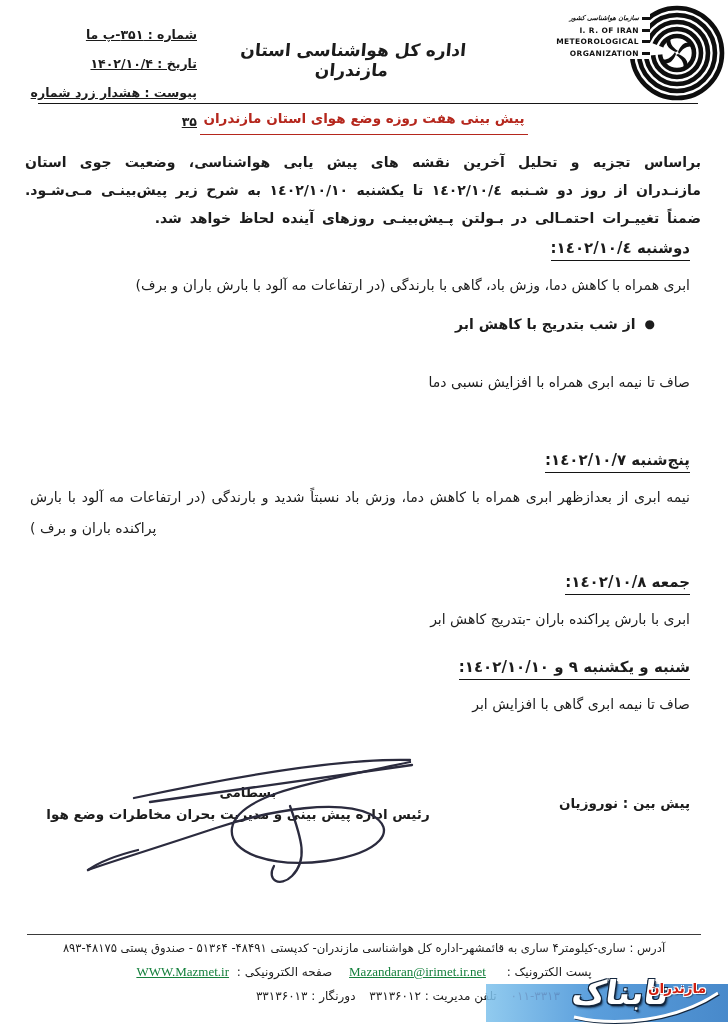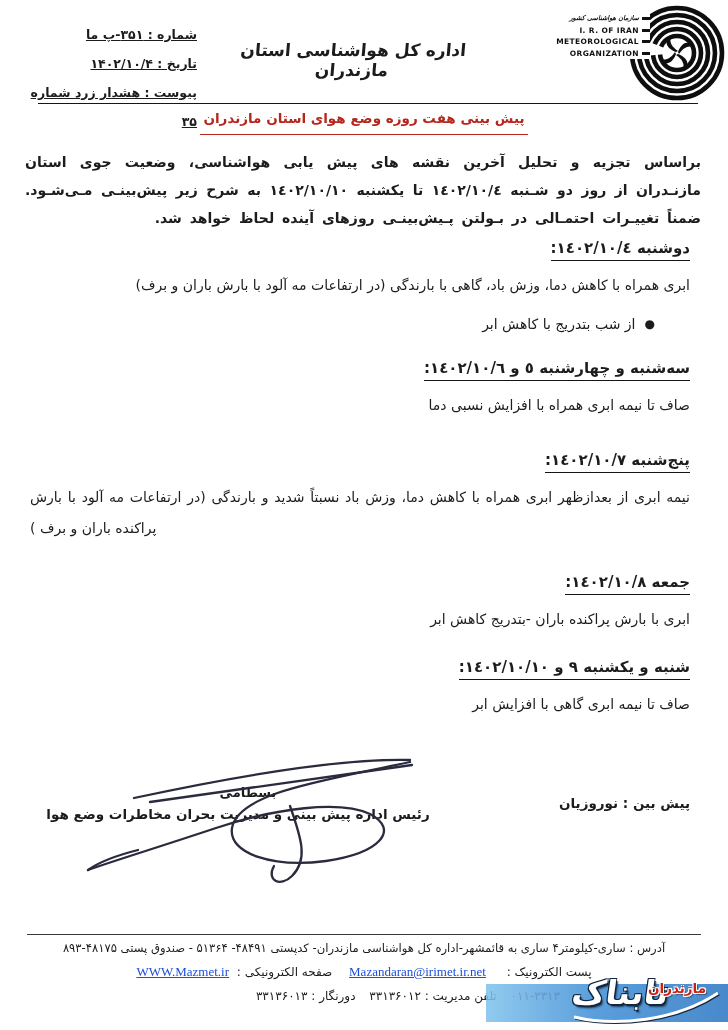--- a/index.html
+++ b/index.html
@@ -29,37 +29,37 @@
   
   .intro{position:absolute;top:134px;right:27px;left:25px;text-align:justify;
     font-weight:bold;font-size:14px;line-height:28px;word-spacing:3px;}
   
   .sec{position:absolute;right:38px;left:30px;}
   .sec1{top:238px;} .sec2{top:358px;} .sec3{top:450px;} .sec4{top:572px;} .sec5{top:657px;}
   .sec h3{display:inline-block;margin:0;font-size:15px;font-weight:bold;
     border-bottom:1.7px solid #141414;padding-bottom:3px;}
   .sec .body{margin-top:9px;font-size:14px;font-weight:normal;line-height:31px;}
   .sec3 .body{text-align:justify;text-align-last:left;}
-  .bullet{margin-top:15px;margin-right:35px;font-size:14px;}
+  .bullet{margin-top:15px;margin-right:35px;font-size:14px;font-weight:bold;}
   .bullet .dot{font-size:12px;margin-left:9px;vertical-align:1px;}
   
   .forecaster{position:absolute;top:795px;right:38px;font-weight:bold;font-size:13.5px;}
   .sig-area{position:absolute;top:748px;left:38px;width:410px;height:150px;}
   .sig-scribble{position:absolute;left:0;top:0;width:410px;height:150px;}
   .sig-name{position:absolute;top:37px;left:150px;width:120px;text-align:center;
     font-weight:bold;font-size:13px;}
   .sig-title{position:absolute;top:58px;left:0;width:400px;text-align:center;
     font-weight:bold;font-size:13.5px;}
   
   .f-rule{position:absolute;top:934px;left:27px;right:27px;border-top:1.2px solid #3a3a3a;}
   .f1{position:absolute;top:941px;left:0;right:0;text-align:center;font-size:11.6px;z-index:1;}
   .f2{position:absolute;top:964px;left:0;right:0;text-align:center;font-size:12px;z-index:1;}
   .f2 .lbl{margin-left:4px;}
   .f2 .pair{margin-left:13px;margin-right:13px;}
-  .f2 a{color:#1d4ed8;text-decoration:underline;direction:ltr;unicode-bidi:embed;
+  .f2 a{color:#15803d;text-decoration:underline;direction:ltr;unicode-bidi:embed;
     font-family:"Liberation Serif","DejaVu Serif",serif;font-size:13px;}
   .f3{position:absolute;top:989px;right:168px;text-align:right;font-size:12px;z-index:1;white-space:nowrap;}
   .f3 .seg{margin-left:10px;}
   .f3 .faint{color:#a23030;margin-left:10px;}
   
   .wm-band{position:absolute;top:984px;right:0;width:242px;height:38px;z-index:2;
     background:linear-gradient(90deg,#7fc2ec 0%,#3f8ed6 45%,#2a76c2 100%);opacity:.86;}
   .wm-logo{position:absolute;top:973px;right:2px;width:160px;height:56px;z-index:3;direction:ltr;}
   .wm-swoosh{position:absolute;left:0;top:0;width:160px;height:56px;}
   .wm-script{position:absolute;left:6px;top:3px;font-size:33px;font-weight:bold;color:#ffffff;
@@ -131,21 +131,20 @@
 
   <div class="sec sec1">
     <h3>دوشنبه ١٤٠٢/١٠/٤:</h3>
     <div class="body">ابری همراه با کاهش دما، وزش باد، گاهی با بارندگی (در ارتفاعات مه آلود با بارش باران و برف)</div>
     <div class="bullet">
       <span class="dot">●</span><span>از شب بتدریج با کاهش ابر</span>
     </div>
   </div>
 
   <div class="sec sec2">
-    <h3>سه‌شنبه و چهارشنبه ٥ و ١٤٠٢/١٠/٦:</h3>
     <div class="body">صاف تا نیمه ابری همراه با افزایش نسبی دما</div>
   </div>
 
   <div class="sec sec3">
     <h3>پنج‌شنبه ١٤٠٢/١٠/٧:</h3>
     <div class="body">نیمه ابری از بعدازظهر ابری همراه با کاهش دما، وزش باد نسبتاً شدید و بارندگی (در ارتفاعات مه آلود با بارش پراکنده باران و برف )</div>
   </div>
 
   <div class="sec sec4">
     <h3>جمعه ١٤٠٢/١٠/٨:</h3>

